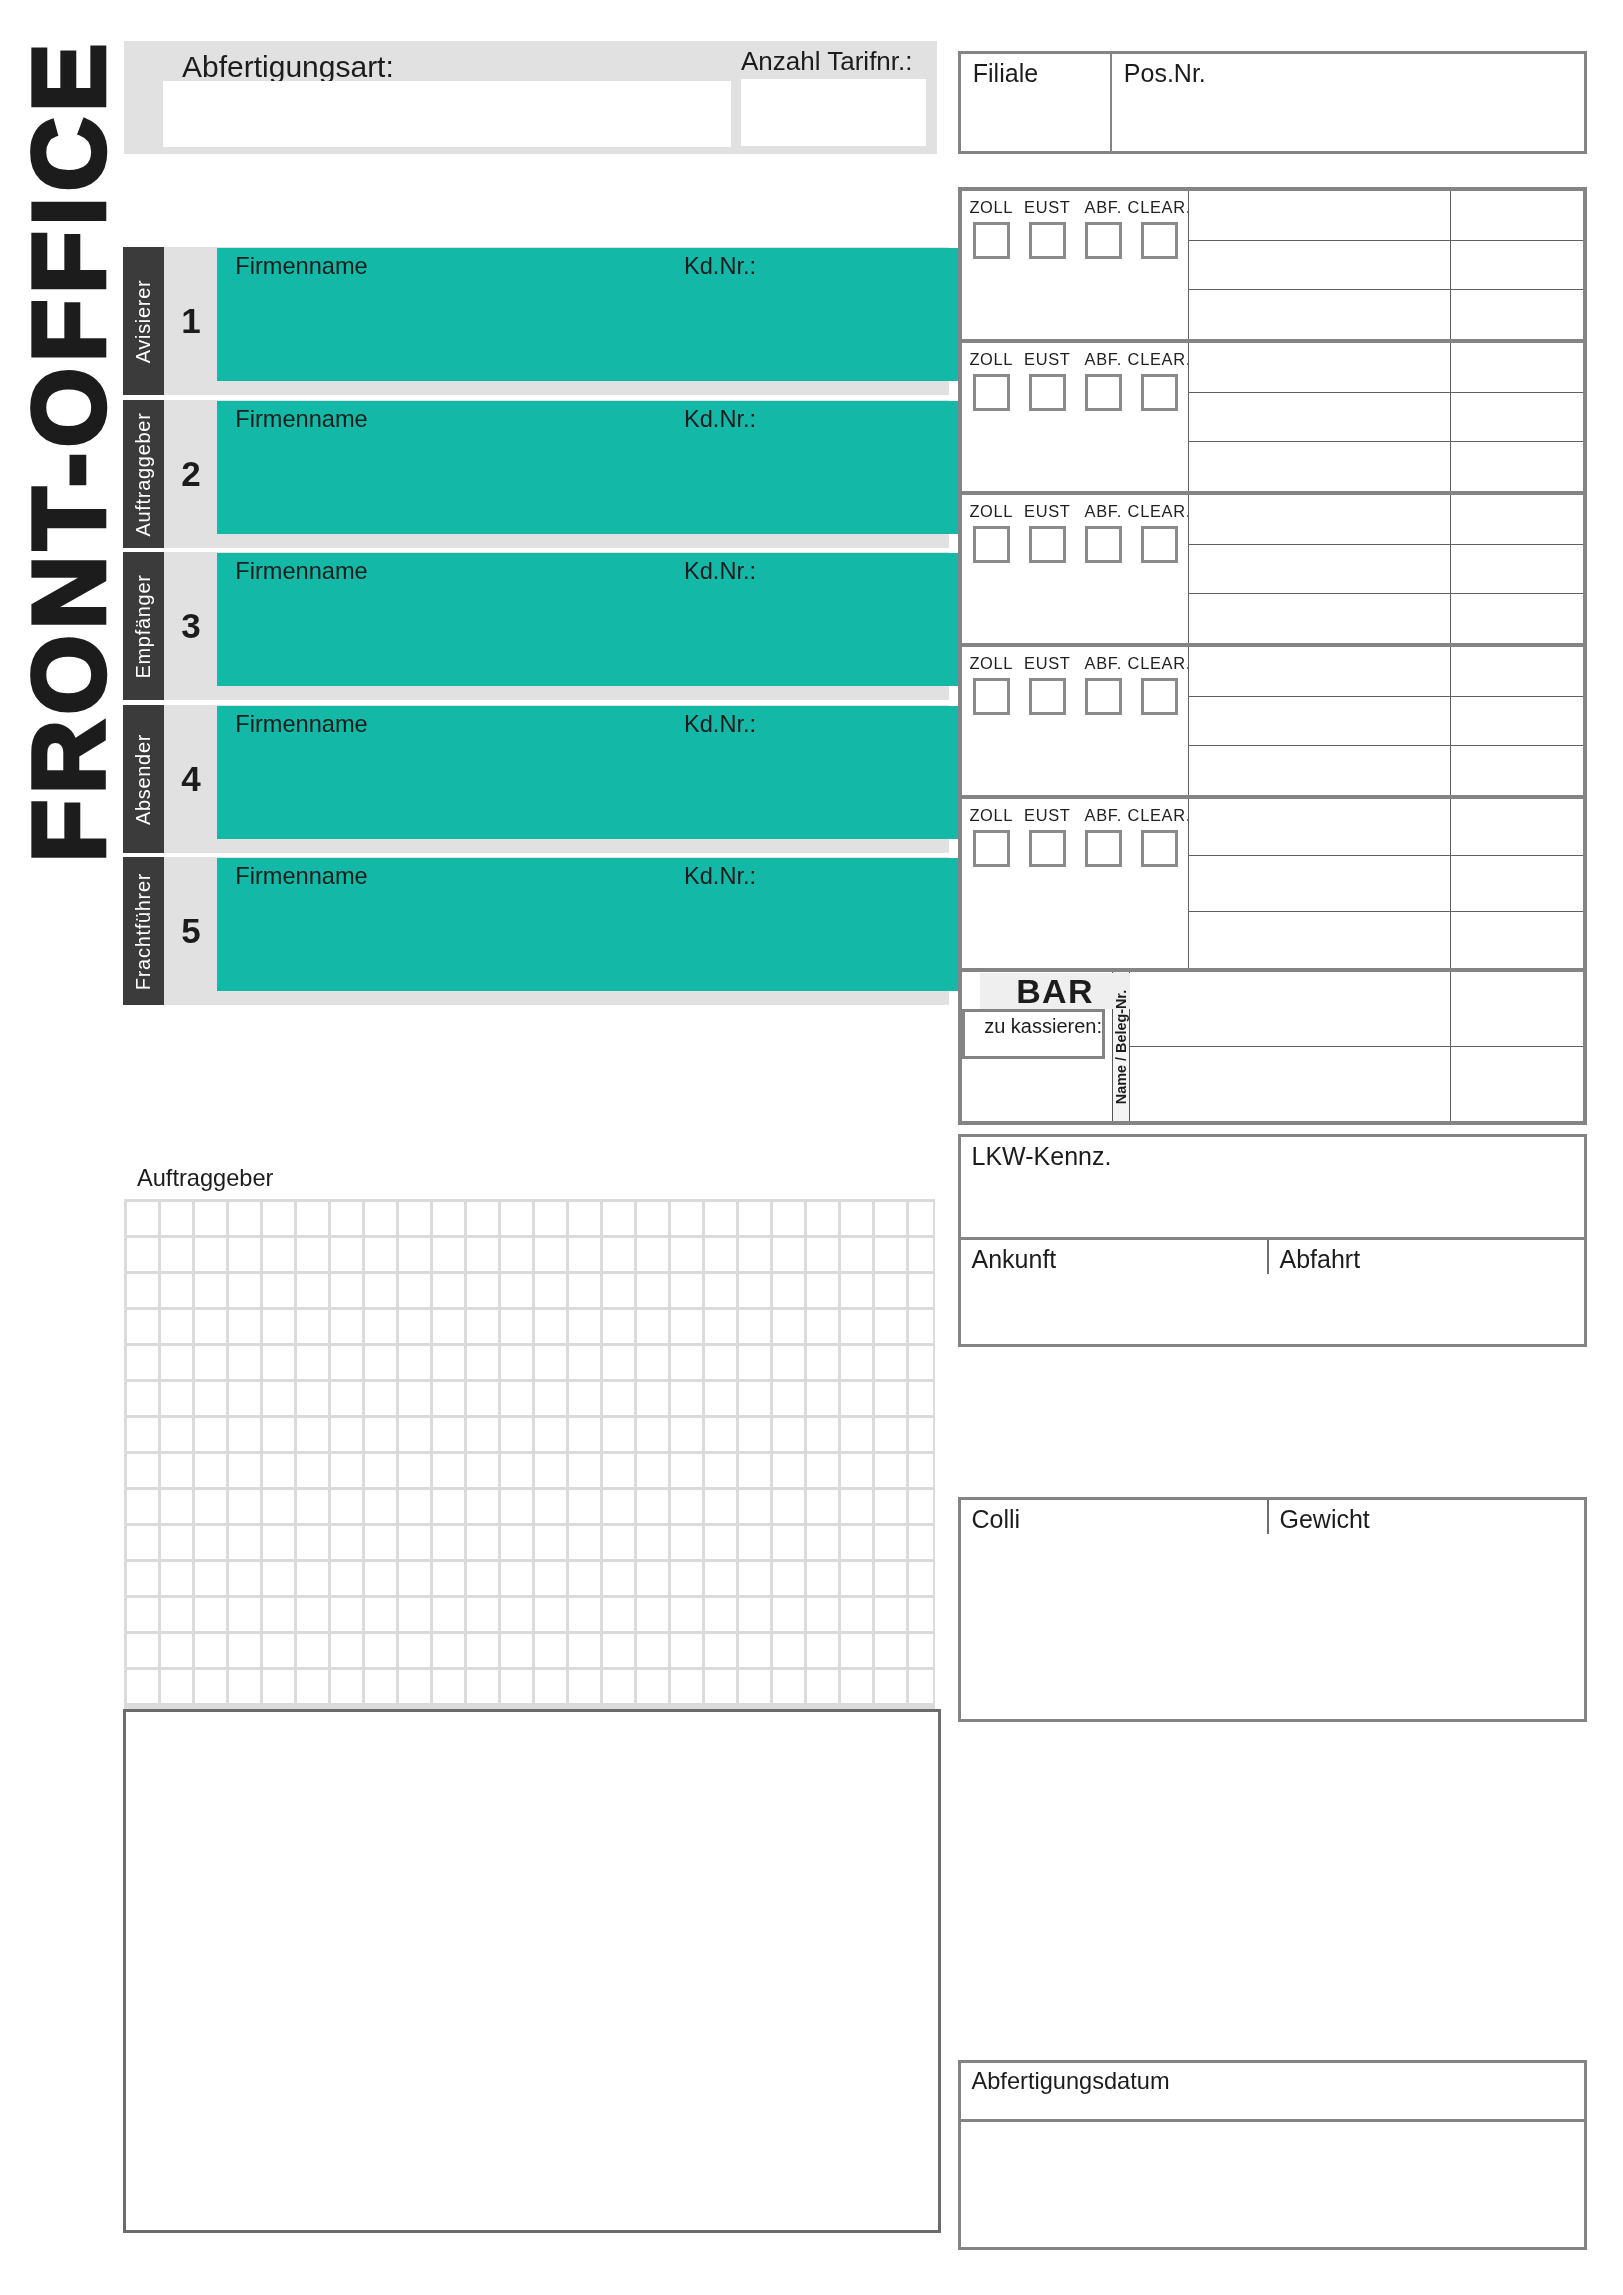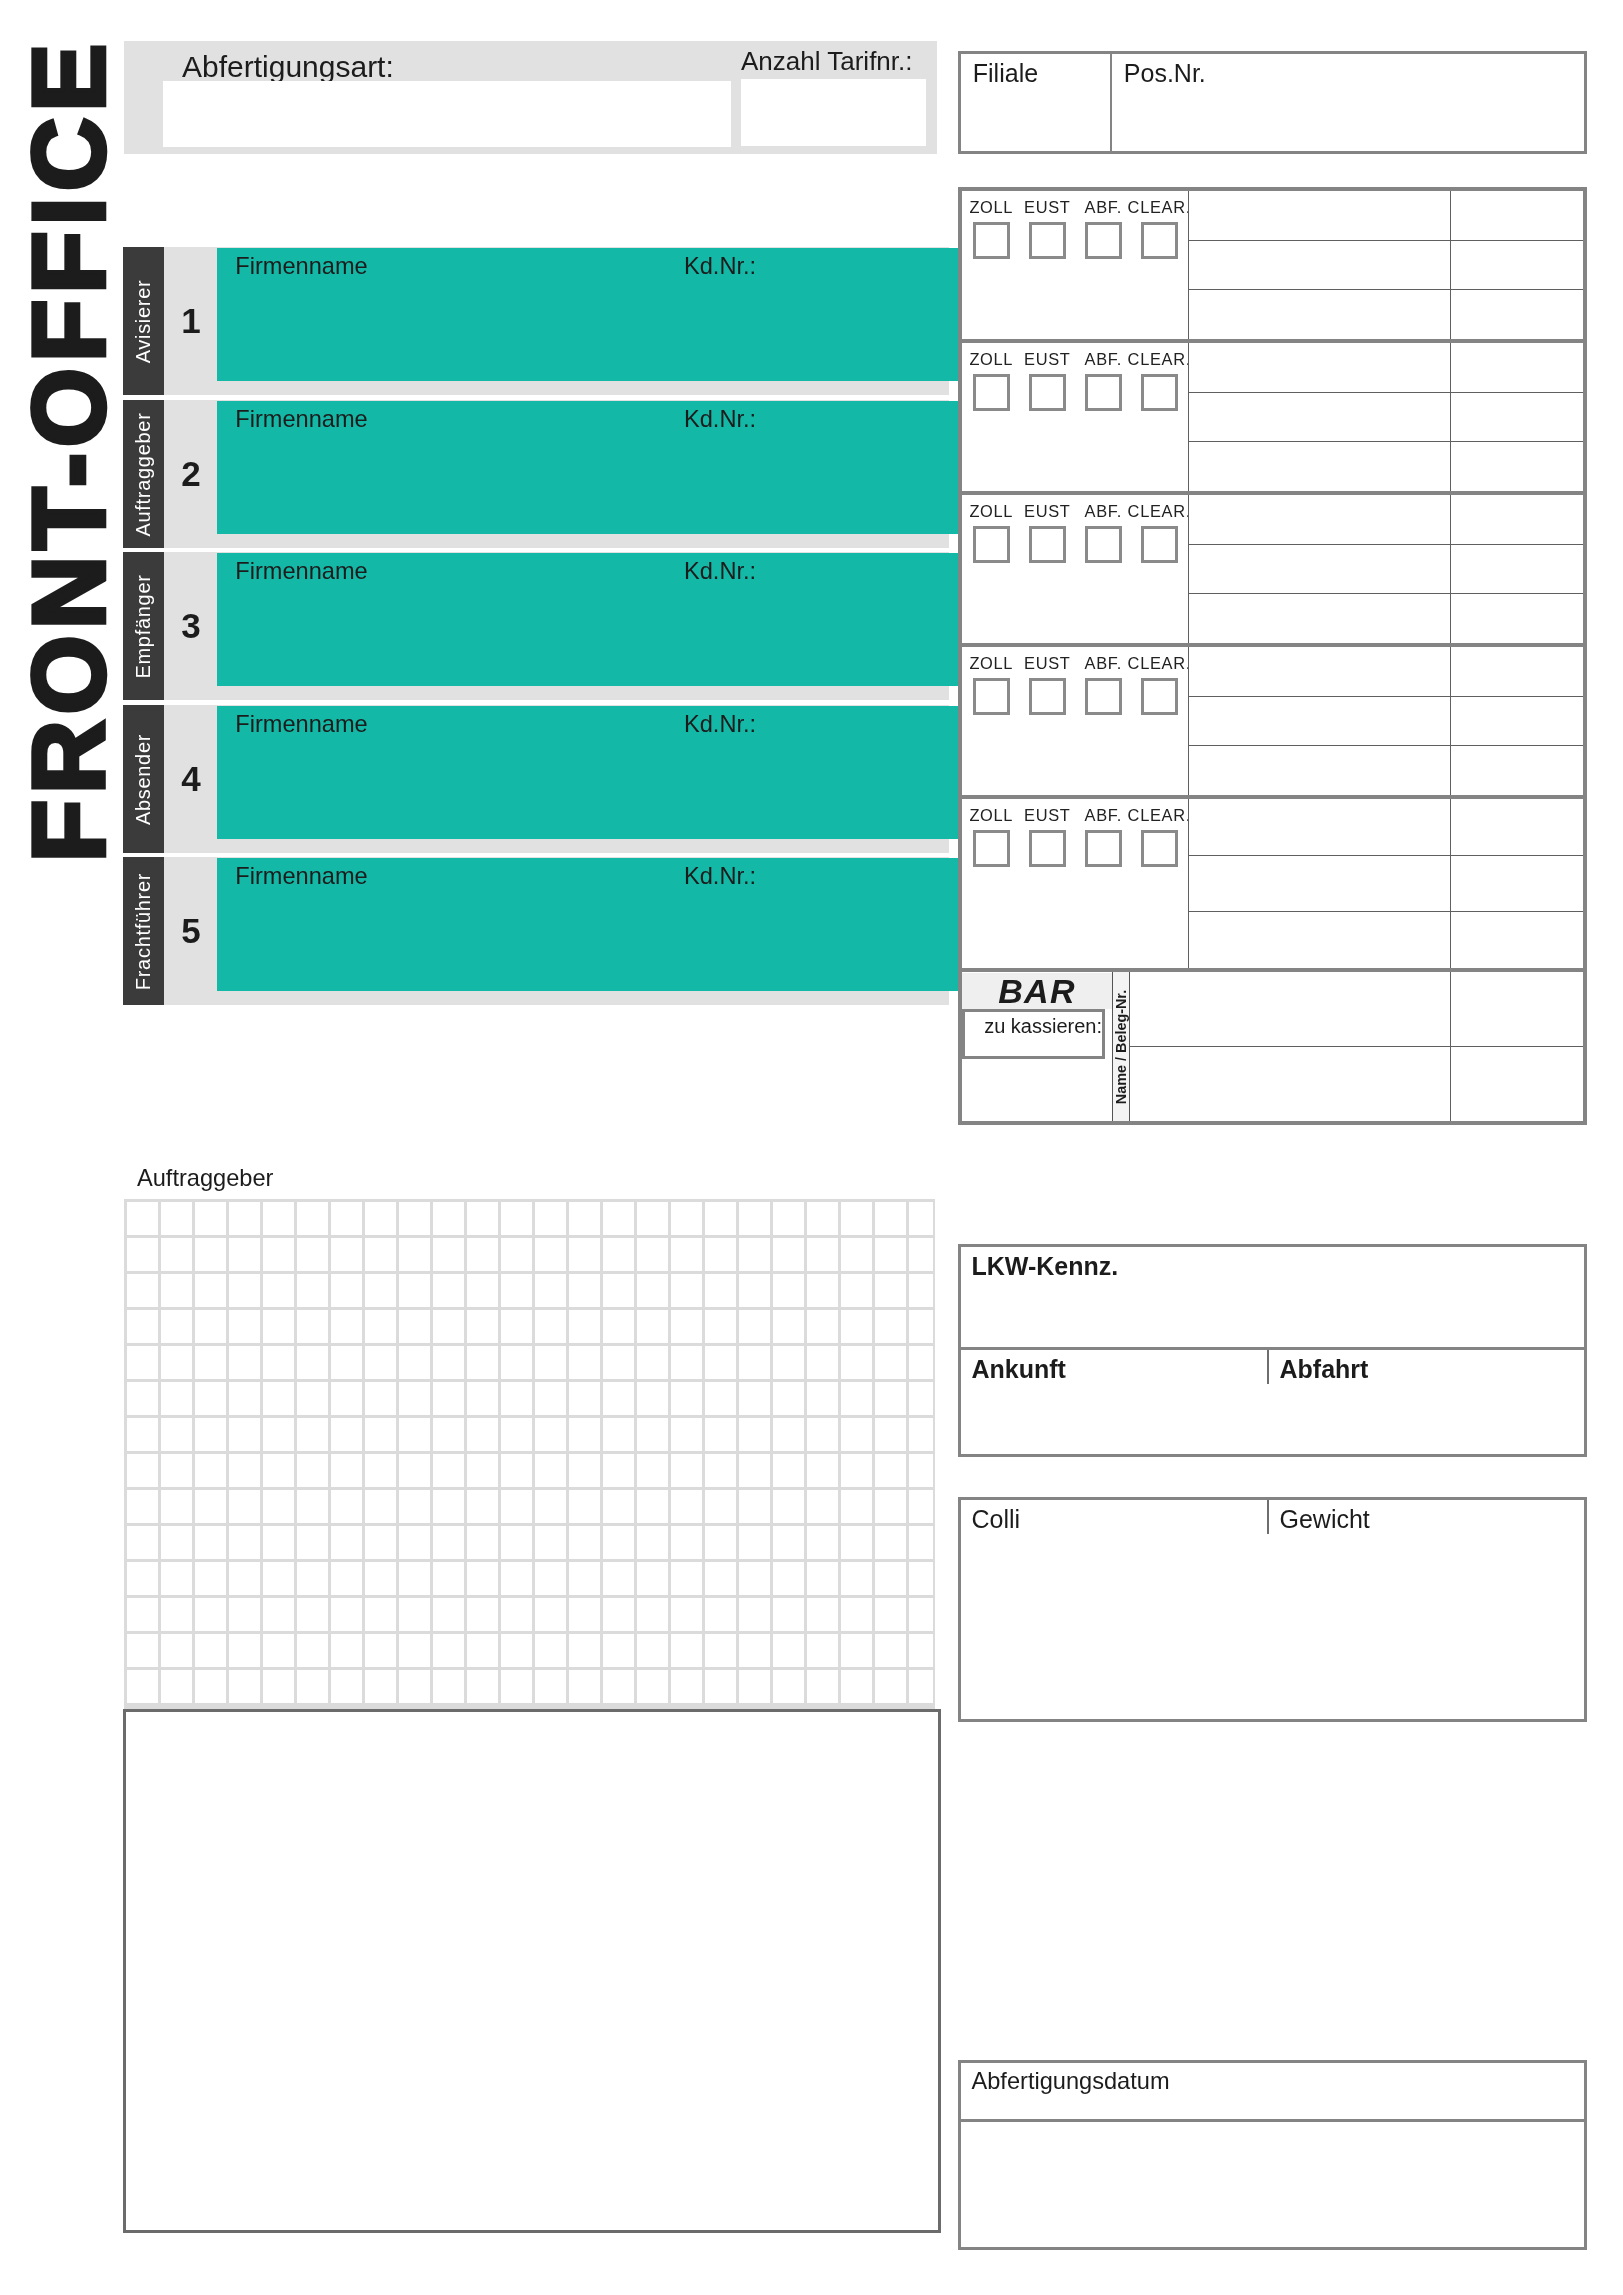--- a/index.html
+++ b/index.html
@@ -59,22 +59,22 @@
   .chk-lbl{font-size:16.4px;letter-spacing:0.7px;color:#222;white-space:nowrap;}
   .chkbox{width:31px;height:31px;border:3.9px solid #8a8a8a;background:#ffffff;margin-top:5.9px;}
   .col-leist{width:262px;border-left:1.3px solid #606060;box-sizing:border-box;display:flex;flex-direction:column;}
   .col-betr{flex:1;border-left:1.3px solid #606060;box-sizing:border-box;display:flex;flex-direction:column;}
   .col-leist .cell,.col-betr .cell{flex:1;border-bottom:1.3px solid #606060;}
   .col-leist .cell:last-child,.col-betr .cell:last-child{border-bottom:none;}
 
   
   .bar-sec{flex:1;border-top:4.6px solid #848484;display:flex;box-sizing:border-box;background:#ffffff;}
   .bar-left{width:150px;position:relative;}
-  .bar-label-box{position:absolute;left:0;top:1.3px;width:150px;height:36px;background:#efefef;
-    display:flex;align-items:center;justify-content:center;font-size:34px;font-weight:bold;letter-spacing:1.3px;font-style:italic;}
+  .bar-label-box{position:absolute;left:18px;top:1.3px;width:150px;height:36px;background:#efefef;
+    display:flex;align-items:center;justify-content:center;font-size:34px;font-weight:bold;letter-spacing:1.3px;}
   .zu-kass-box{position:absolute;left:0;top:37px;width:143px;height:50px;background:#ffffff;
     border:3.3px solid #848484;box-sizing:border-box;padding:2.6px 0 0 7.9px;font-size:20px;text-align:right;}
   .name-strip{width:17.7px;border-left:1.3px solid #555;border-right:1.3px solid #555;box-sizing:border-box;
     background:#f4f4f4;display:flex;align-items:center;justify-content:center;}
   .name-strip .vtext{transform:rotate(-90deg);white-space:nowrap;font-size:14.4px;font-weight:bold;}
   .bar-rows{flex:1;display:flex;flex-direction:column;}
   .bar-row{flex:1;display:flex;border-bottom:1.3px solid #606060;}
   .bar-row:last-child{border-bottom:none;}
   .bar-leist{width:321px;border-right:1.3px solid #606060;box-sizing:border-box;}
   .bar-betr{flex:1;}
@@ -82,21 +82,21 @@
   
   .anm-lbl{position:absolute;left:137px;top:1165px;font-size:23.6px;}
   .anm-grid{position:absolute;left:124px;top:1199px;width:811px;height:510px;background:#ffffff;
     border-right:2.6px solid #dbdbdb;border-bottom:3.3px solid #dbdbdb;box-sizing:border-box;
     background-image:
       repeating-linear-gradient(to right,#dbdbdb 0,#dbdbdb 2.6px,transparent 2.6px,transparent 34px),
       repeating-linear-gradient(to bottom,#dbdbdb 0,#dbdbdb 3.3px,transparent 3.3px,transparent 36px);}
 
   
   .info-box{position:absolute;left:958px;width:629px;border:3.9px solid #848484;box-sizing:border-box;background:#ffffff;}
-  .lkw-box{top:1244px;height:213px;font-weight:bold;}
+  .lkw-box{top:1134px;height:213px;}
   .waren-box{top:1497px;height:225px;}
   .info-top{border-bottom:3.3px solid #848484;box-sizing:border-box;padding:5.2px 0 0 10.5px;font-size:25px;}
   .lkw-box .info-top{height:103px;}
   .waren-box .info-top{height:107px;}
   .info-bottom{display:flex;align-items:flex-end;}
   .info-bl{width:308px;border-right:2px solid #6e6e6e;box-sizing:border-box;padding:5.2px 0 0 10.5px;font-size:25px;}
   .info-br{flex:1;padding:5.2px 0 0 10.5px;font-size:25px;}
 
   
   .big-box{position:absolute;left:123px;top:1709px;width:818px;height:524px;

